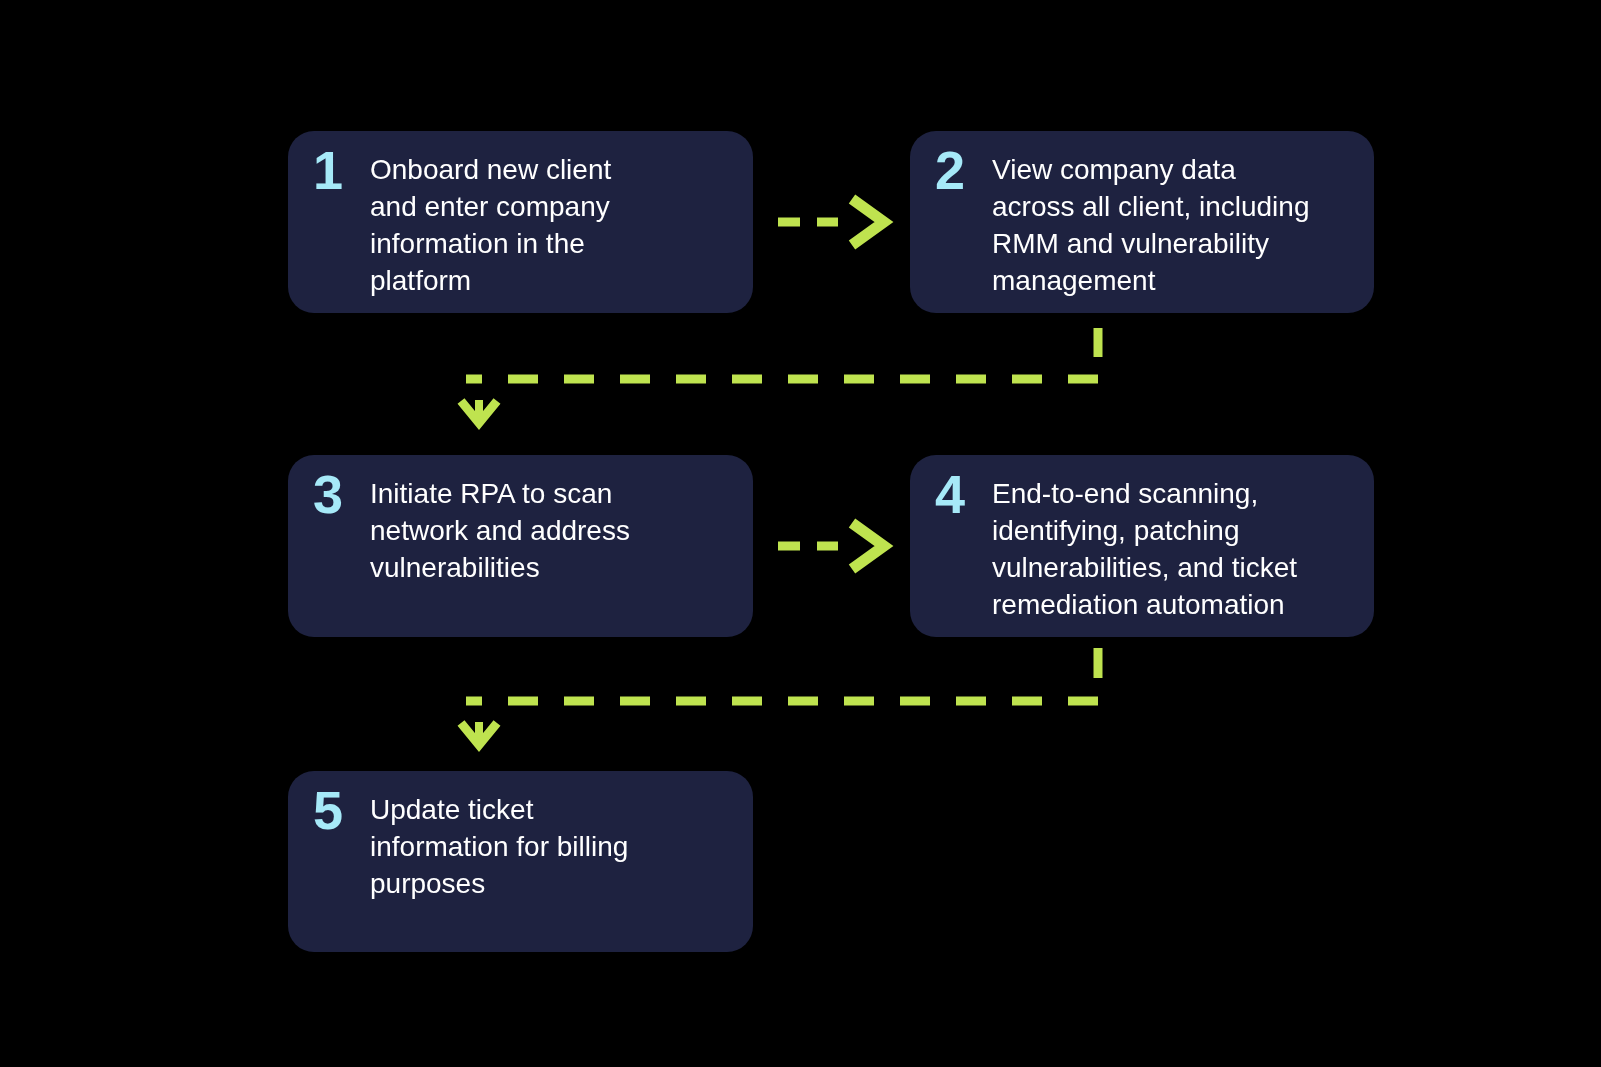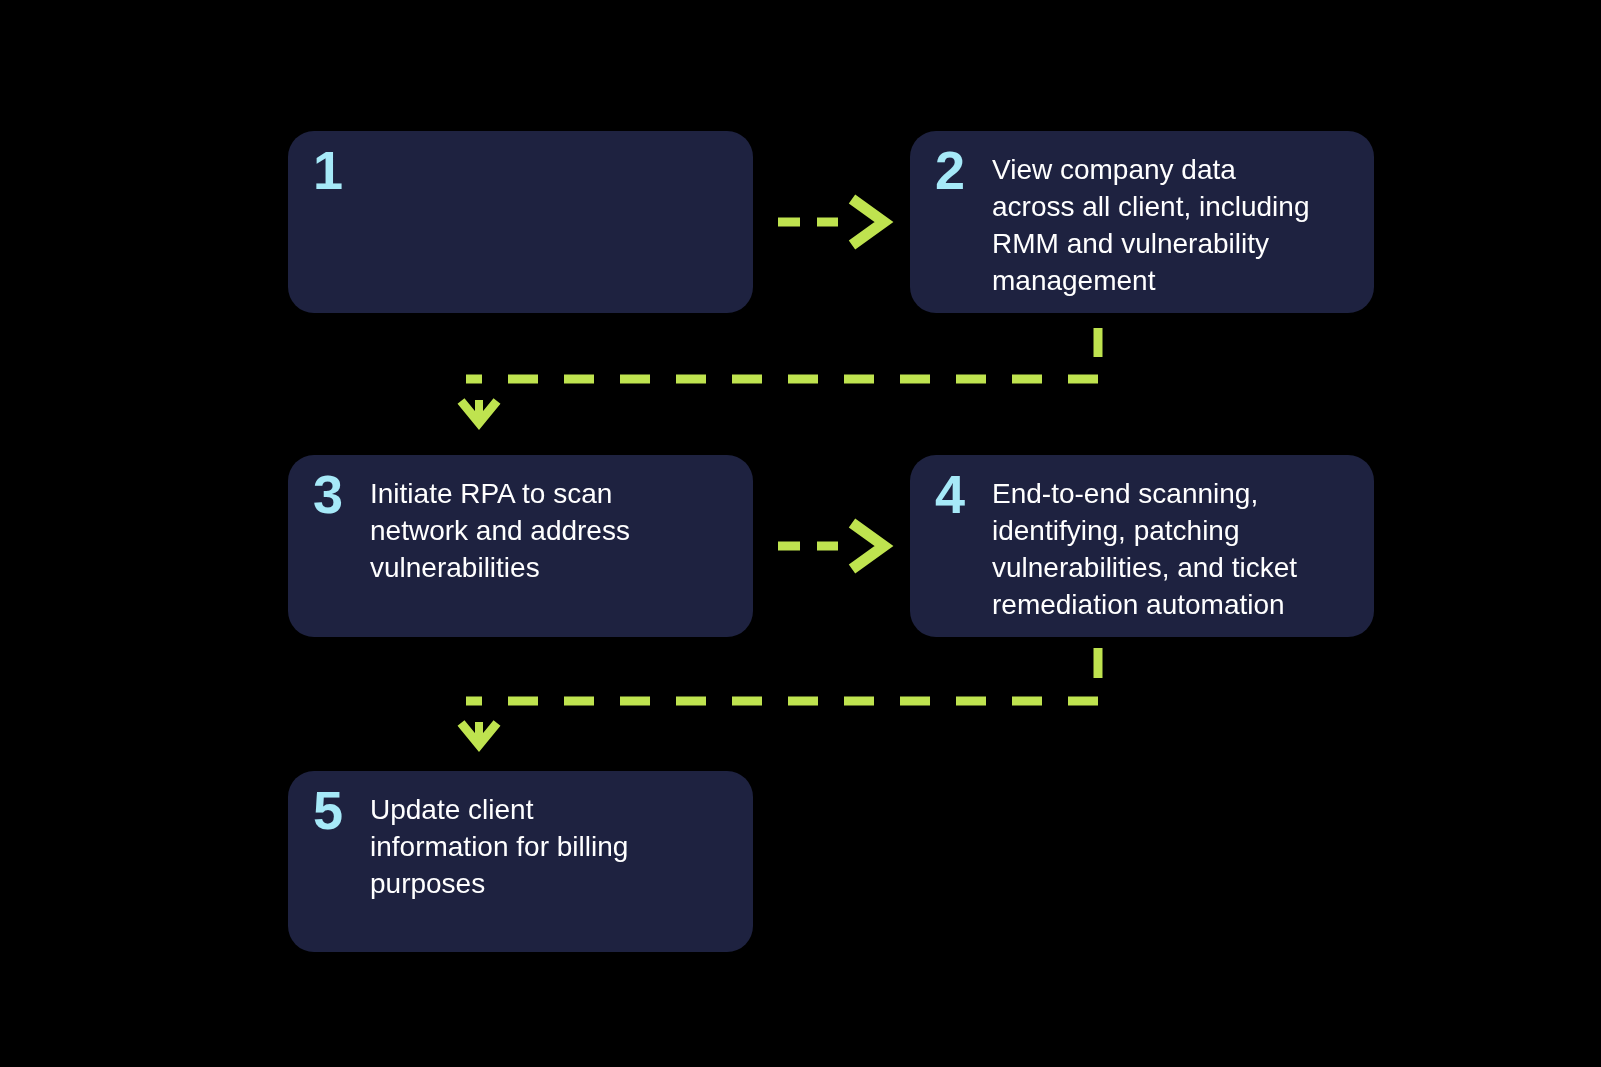--- a/index.html
+++ b/index.html
@@ -70,20 +70,24 @@
     fill: none;
   }
 </style>
 </head>
 <body>
 
 <div class="canvas">
 
   <div class="box" id="box1">
     <span class="num">1</span>
+    <p class="txt">Onboard new client
+and enter company
+information in the
+platform</p>
   </div>
 
   <div class="box" id="box2">
     <span class="num">2</span>
     <p class="txt">View company data
 across all client, including
 RMM and vulnerability
 management</p>
   </div>
 
@@ -97,21 +101,21 @@
   <div class="box" id="box4">
     <span class="num">4</span>
     <p class="txt">End-to-end scanning,
 identifying, patching
 vulnerabilities, and ticket
 remediation automation</p>
   </div>
 
   <div class="box" id="box5">
     <span class="num">5</span>
-    <p class="txt">Update client
+    <p class="txt">Update ticket
 information for billing
 purposes</p>
   </div>
 
   <svg class="overlay" viewBox="0 0 1601 1067" xmlns="http://www.w3.org/2000/svg">
 
     <g>
       <line x1="778" y1="222" x2="838" y2="222" stroke-width="9" stroke-dasharray="22 17"></line>
       <polyline points="852,199 884,222 852,245" stroke-width="11"></polyline>
     </g>

